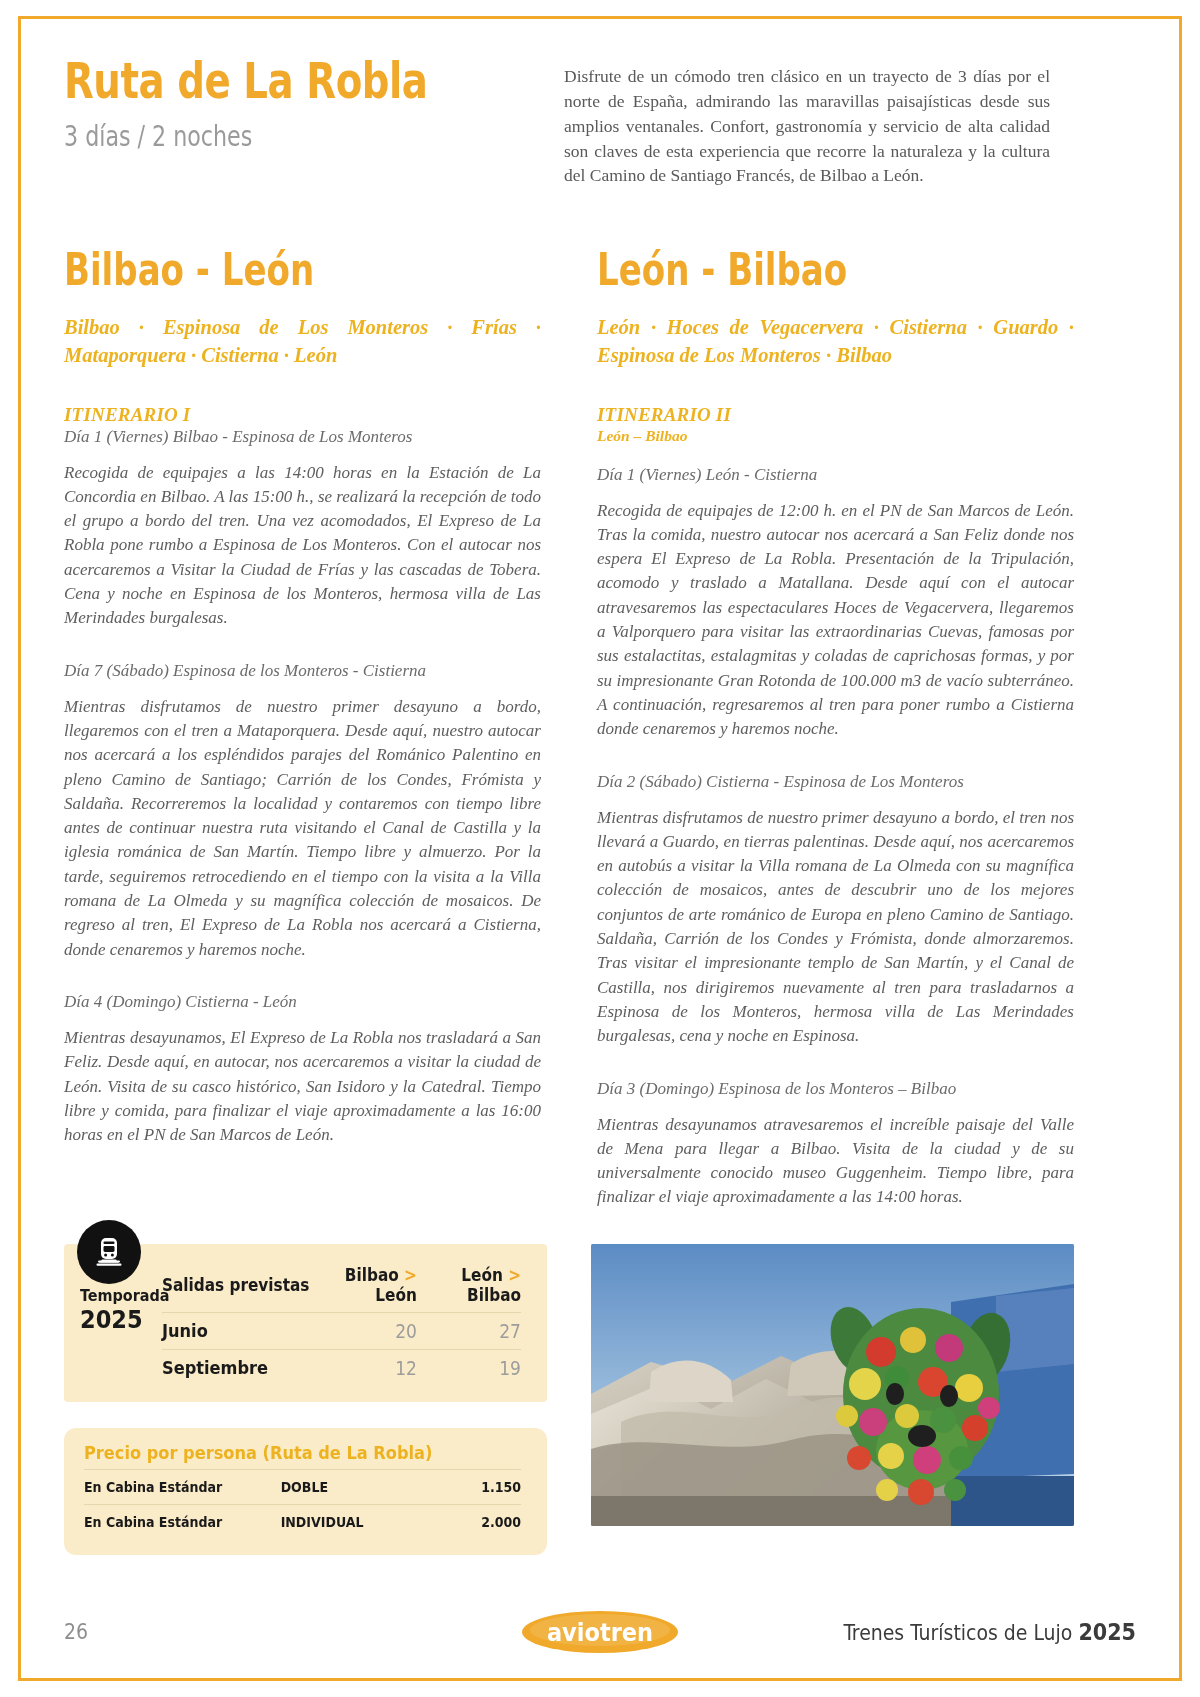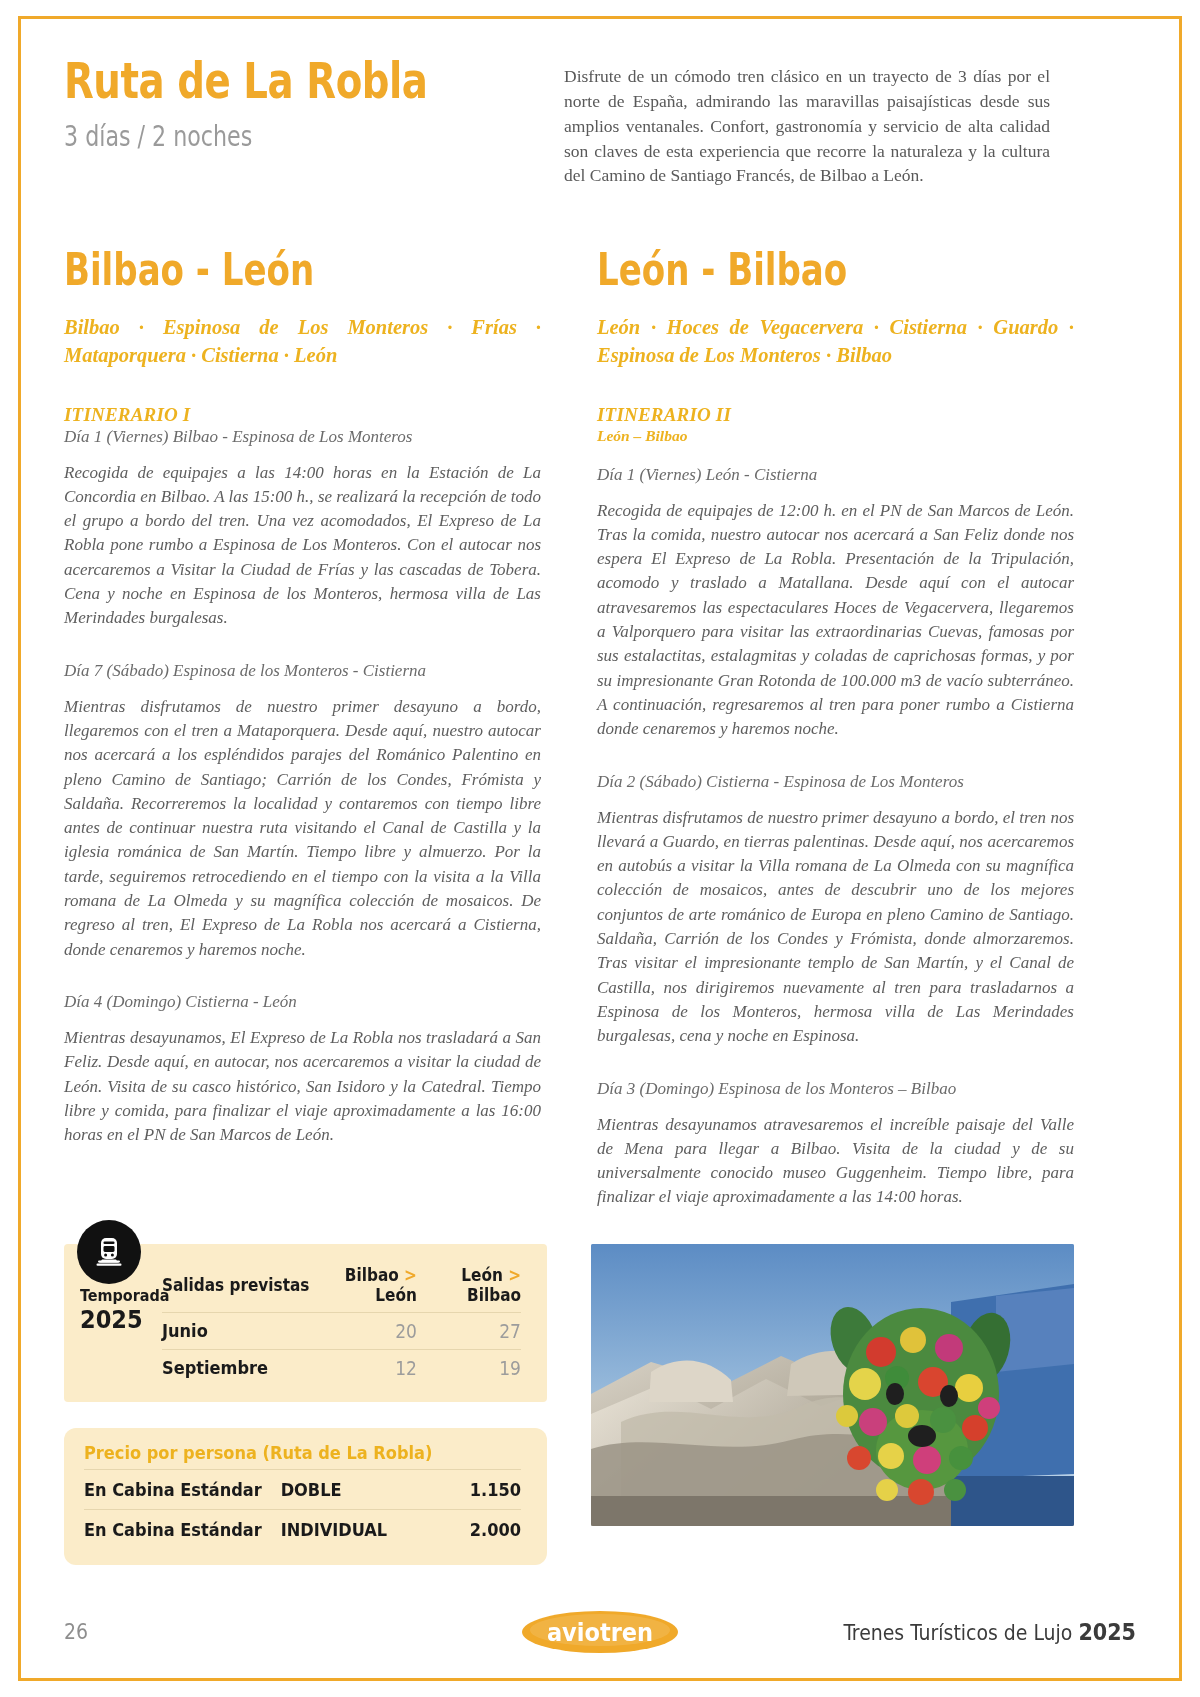--- a/index.html
+++ b/index.html
@@ -225,21 +225,21 @@
     color: #edb21f;
     margin: 0 0 6px 0;
   }
   table.price {
     width: 100%;
     border-collapse: collapse;
     font-family: "DejaVu Sans Condensed", "Liberation Sans Narrow", "Liberation Sans", sans-serif;
   }
   table.price td {
     padding: 9px 0;
-    font-size: 18px;
+    font-size: 14px;
     font-weight: bold;
     color: #1a1a1a;
     border-top: 1px solid #e6d6ae;
   }
   table.price td.amt { text-align: right; }
 
   
   .photo {
     width: 483px;
     height: 282px;

